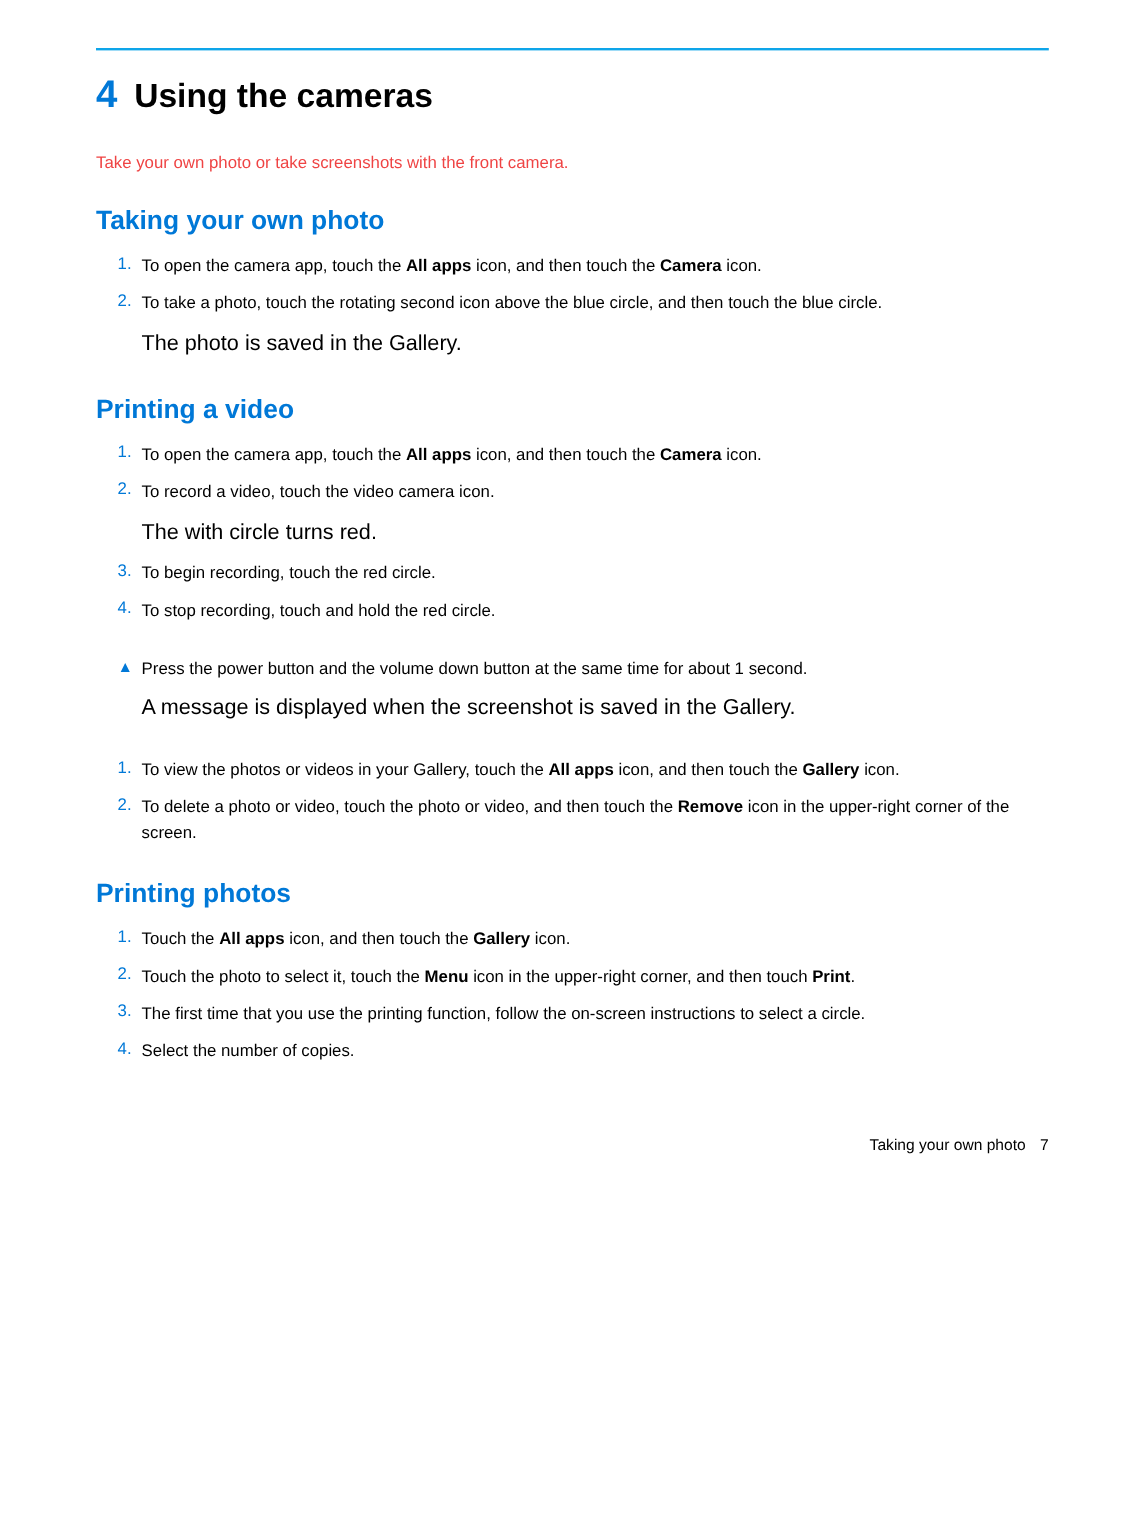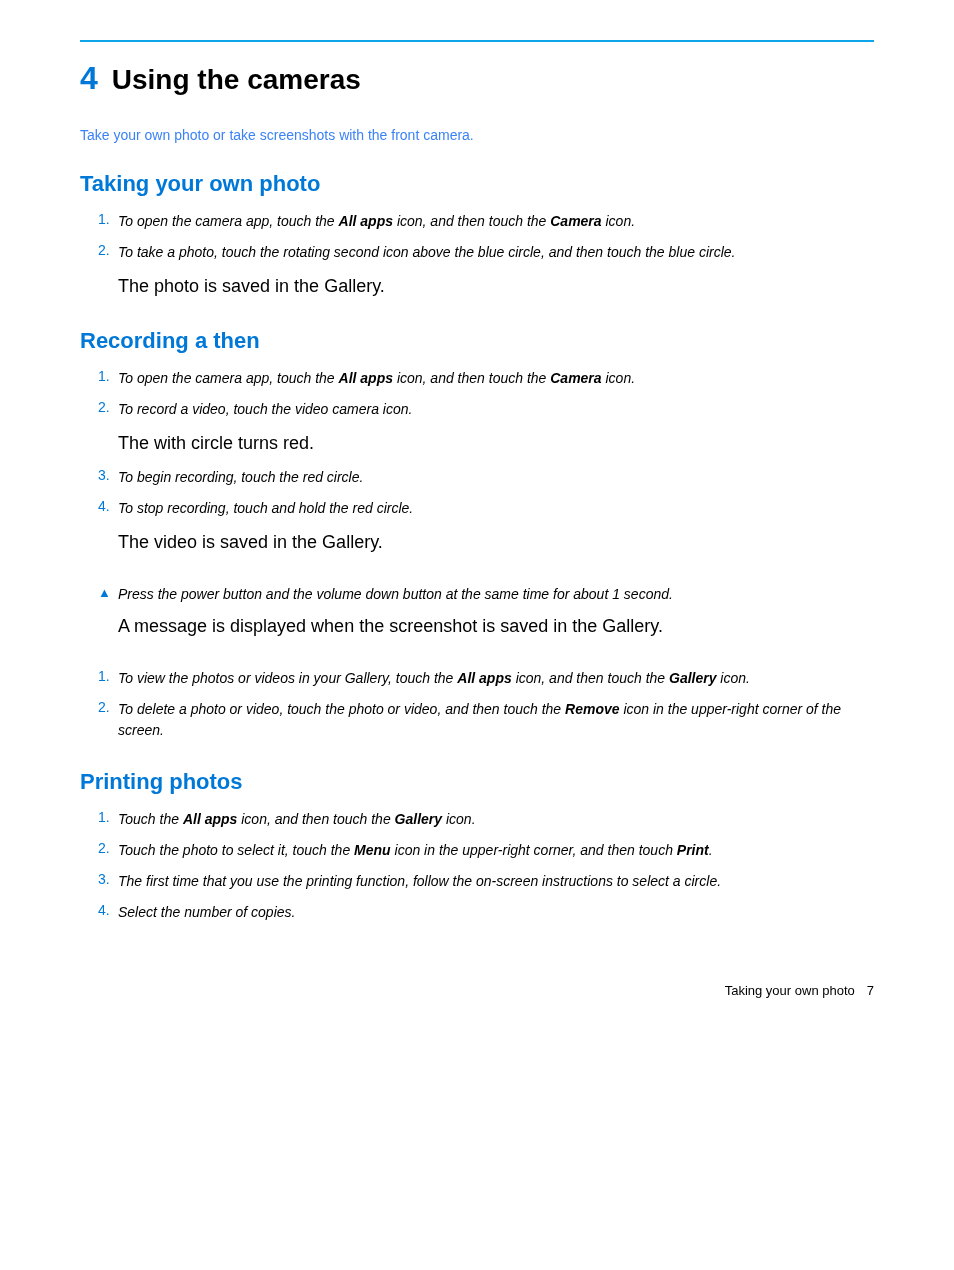--- a/index.html
+++ b/index.html
@@ -27,21 +27,21 @@
     .chapter-number {
       font-size: 32px;
       font-weight: bold;
       color: #0078d7;
       margin-right: 14px;
     }
 
     .intro-text {
       margin-bottom: 28px;
       margin-top: 19px;
-      color: #3b82f6;
+      color: #ef4444;
       font-size: 14px;
     }
 
     .section-heading {
       font-size: 22px;
       font-weight: bold;
       color: #0078d7;
       margin-bottom: 14px;
       margin-top: 6px;
     }
@@ -68,21 +68,20 @@
       font-weight: normal;
       min-width: 38px;
       padding-left: 18px;
     }
 
     .step-content {
       flex: 1;
       font-size: 14px;
       color: #000;
       line-height: 1.5;
-      font-style: italic;
     }
 
     .note-indent {
       padding-left: 38px;
       margin-bottom: 10px;
       font-size: 18px;
       line-height: 1.5;
     }
 
     .bullet-triangle {
@@ -134,21 +133,21 @@
     </li>
     <li>
       <span class="step-number">2.</span>
       <span class="step-content">To take a photo, touch the rotating second icon above the blue circle, and then touch the blue circle.</span>
     </li>
   </ol>
   <div class="note-indent">The photo is saved in the Gallery.</div>
 </div>
 
 <div class="section">
-  <h2 class="section-heading">Recording a then</h2>
+  <h2 class="section-heading">Printing a video</h2>
   <ol class="steps">
     <li>
       <span class="step-number">1.</span>
       <span class="step-content">To open the camera app, touch the <strong>All apps</strong> icon, and then touch the <strong>Camera</strong> icon.</span>
     </li>
     <li>
       <span class="step-number">2.</span>
       <span class="step-content">To record a video, touch the video camera icon.</span>
     </li>
   </ol>
@@ -156,21 +155,20 @@
   <ol class="steps" style="margin-top:2px;">
     <li>
       <span class="step-number">3.</span>
       <span class="step-content">To begin recording, touch the red circle.</span>
     </li>
     <li>
       <span class="step-number">4.</span>
       <span class="step-content">To stop recording, touch and hold the red circle.</span>
     </li>
   </ol>
-  <div class="note-indent">The video is saved in the Gallery.</div>
 </div>
 
 <div class="section">
   <div class="bullet-item">
     <span class="bullet-triangle">▲</span>
     <span class="step-content">Press the power button and the volume down button at the same time for about 1 second.</span>
   </div>
   <div class="note-indent">A message is displayed when the screenshot is saved in the Gallery.</div>
 </div>
 

